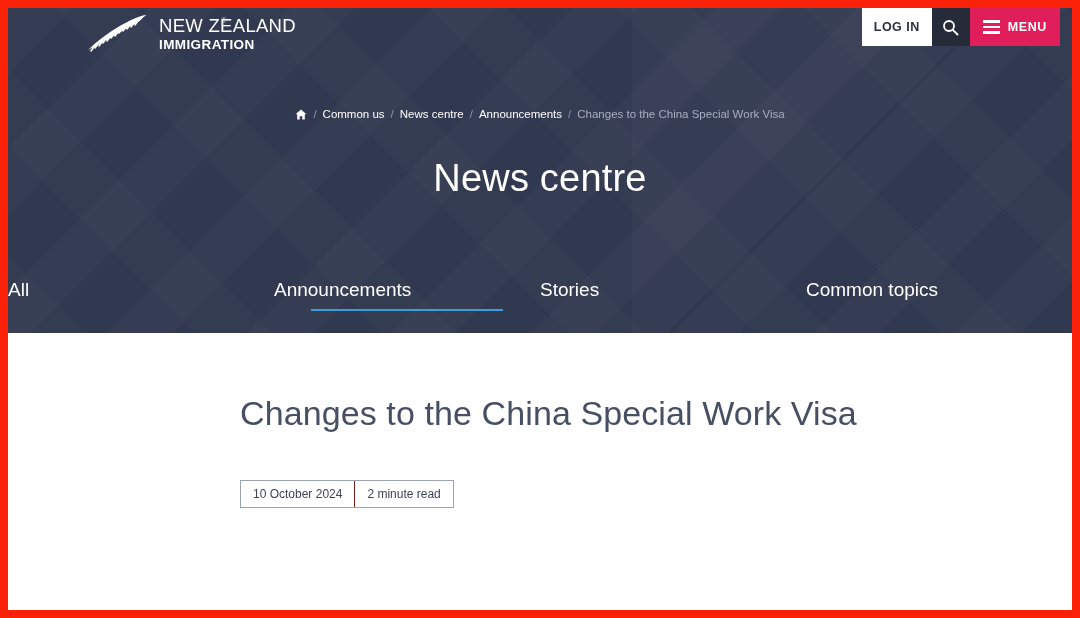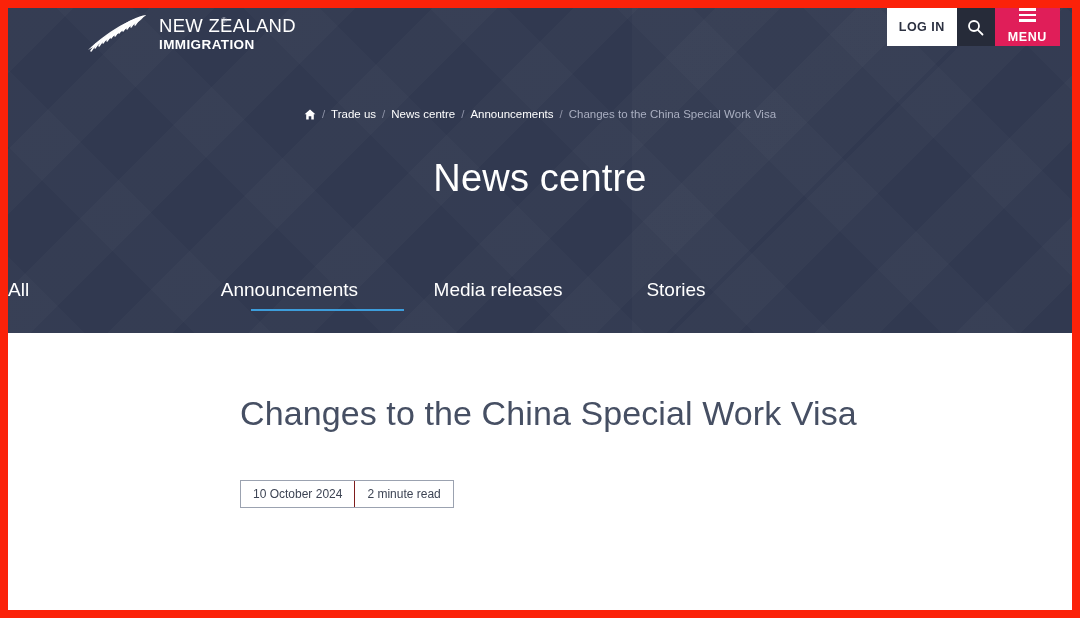--- a/index.html
+++ b/index.html
@@ -89,21 +89,20 @@
     width:38px; height:38px;
     display:flex; align-items:center; justify-content:center;
     cursor:pointer;
   }
   .btn-menu {
     background:#e01e59; color:#ffffff;
     display:flex; align-items:center; gap:8px;
     padding:0 13px; height:38px;
     font-size:12.5px; font-weight:bold; letter-spacing:0.6px;
     cursor:pointer;
-    flex-direction:column;
   }
   .burger { display:flex; flex-direction:column; gap:3px; }
   .burger span { display:block; width:17px; height:2.5px; background:#fff; }
 
   
   .breadcrumb {
     position:absolute; left:0; right:0; top:100px;
     display:flex; justify-content:center; align-items:center;
     gap:6px; z-index:5;
     font-size:11.5px;
@@ -238,49 +237,46 @@
         </div>
       </div>
 
       <div class="breadcrumb">
         <a class="crumb">
           <svg class="home-icon" width="12" height="11" viewBox="0 0 12 11">
             <path d="M6 0.6 L11.4 5.2 L9.8 5.2 L9.8 10.4 L7.3 10.4 L7.3 7.2 L4.7 7.2 L4.7 10.4 L2.2 10.4 L2.2 5.2 L0.6 5.2 Z" fill="#ffffff"></path>
           </svg>
         </a>
         <span class="crumb-sep">/</span>
-        <a class="crumb">Trade us</a>
+        <a class="crumb">Common us</a>
         <span class="crumb-sep">/</span>
         <a class="crumb">News centre</a>
         <span class="crumb-sep">/</span>
         <a class="crumb">Announcements</a>
         <span class="crumb-sep">/</span>
         <span class="crumb current">Changes to the China Special Work Visa</span>
       </div>
 
       <div class="hero-title">News centre</div>
 
       <div class="tabs">
         <div class="tab">
           <span>All</span>
           <span class="tab-underline"></span>
         </div>
         <div class="tab active">
           <span>Announcements</span>
           <span class="tab-underline"></span>
         </div>
         <div class="tab">
-          <span>Media releases</span>
+          <span>Stories</span>
           <span class="tab-underline"></span>
         </div>
         <div class="tab">
-          <span>Stories</span>
-          <span class="tab-underline"></span>
-        </div>
-        <div class="tab">
+          <span>Common topics</span>
           <span class="tab-underline"></span>
         </div>
       </div>
     </div>
 
     <div class="content">
       <div class="content-inner">
         <h1 class="article-title">Changes to the China Special Work Visa</h1>
         <div class="meta-box">
           <span class="meta-cell">10 October 2024</span>

